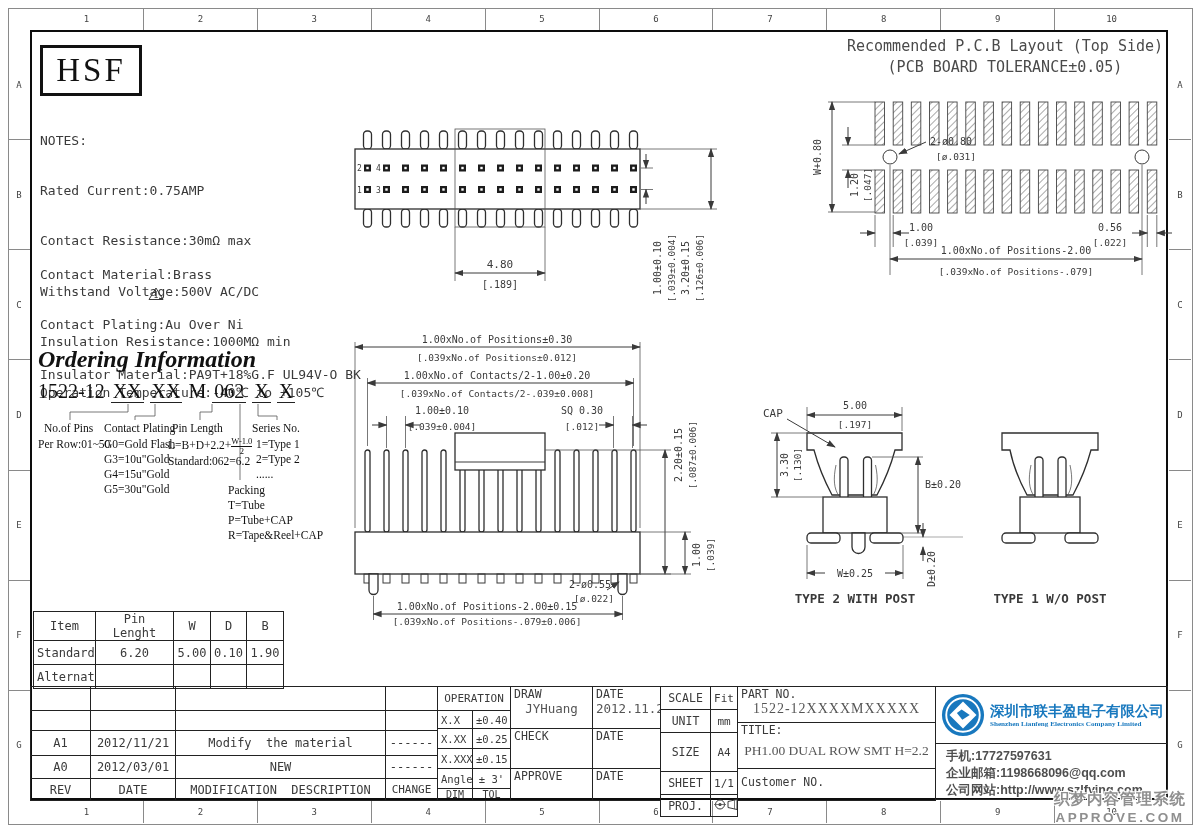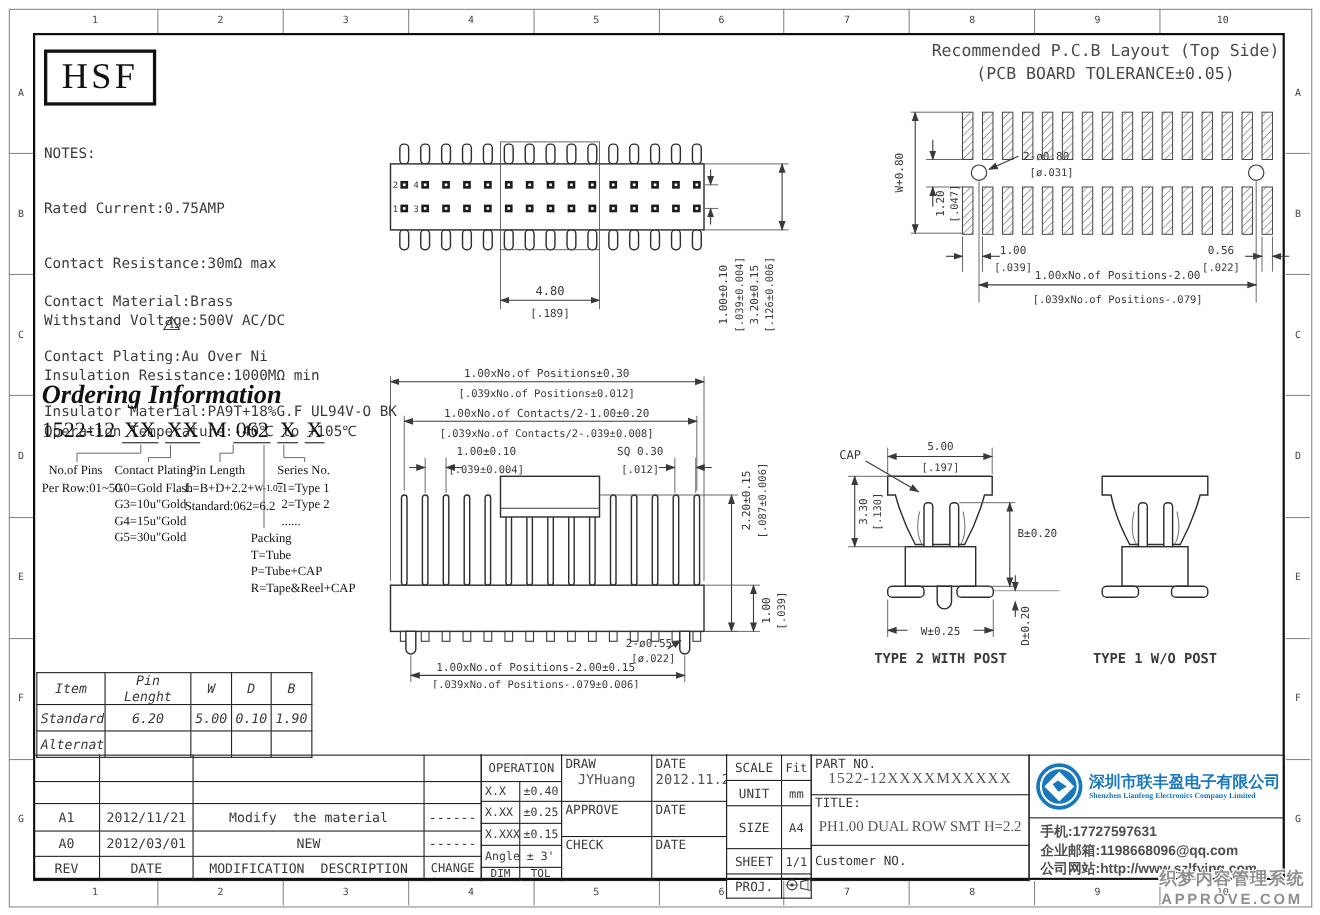--- a/index.html
+++ b/index.html
@@ -23,21 +23,21 @@
        font-family:"Liberation Serif",serif;font-size:33px;letter-spacing:3px;color:#111;}
   .notes{left:40px;top:99px;width:320px;font-size:13px;line-height:16.8px;color:#3a3a3a;white-space:pre;}
   
   .pcbtitle{left:840px;top:36px;width:330px;text-align:center;font-size:15px;line-height:21px;color:#4a4a4a;}
   
   .ordtitle{left:38px;top:346px;font-family:"Liberation Serif",serif;font-style:italic;font-weight:bold;font-size:24px;color:#111;}
   .ordpart{left:38px;top:380px;font-family:Liberation Serif, serif;font-size:20px;color:#111;}
   .ordpart span{margin-right:6px;}
   .ordpart .u{border-bottom:1.5px solid #222;padding:0 2px;}
   .olbl{font-family:"Liberation Serif",serif;font-size:11.5px;color:#111;line-height:15px;}
-  .frac{display:inline-flex;flex-direction:row;font-size:8.5px;line-height:9px;text-align:center;vertical-align:middle;}
+  .frac{display:inline-flex;flex-direction:column;font-size:8.5px;line-height:9px;text-align:center;vertical-align:middle;}
   .frac .den{border-top:1px solid #111;}
   
   table{border-collapse:collapse;table-layout:fixed;}
   td{border:1.5px solid #222;font-family:"DejaVu Sans Mono",monospace;font-size:12px;color:#3a3a3a;
      padding:0 3px;overflow:hidden;text-align:center;vertical-align:middle;}
   .lblcell{vertical-align:top;text-align:left;}
   .lbl{font-size:11.5px;color:#3a3a3a;}
   .val{text-align:center;font-size:12.5px;color:#555;}
   .pre{white-space:pre;}
   
@@ -552,21 +552,21 @@
   <div class="abs olbl" style="left:168px;top:454px;">Standard:062=6.2</div>
   <div class="abs olbl" style="left:252px;top:421px;">Series No.</div>
   <div class="abs olbl" style="left:256px;top:437px;">1=Type 1</div>
   <div class="abs olbl" style="left:256px;top:452px;">2=Type 2</div>
   <div class="abs olbl" style="left:256px;top:467px;">......</div>
   <div class="abs olbl" style="left:228px;top:483px;">Packing</div>
   <div class="abs olbl" style="left:228px;top:498px;">T=Tube</div>
   <div class="abs olbl" style="left:228px;top:513px;">P=Tube+CAP</div>
   <div class="abs olbl" style="left:228px;top:528px;">R=Tape&amp;Reel+CAP</div>
 
-  <table class="abs" style="left:33px;top:611px;width:250px;font-style:italic;">
+  <table class="abs" style="left:33px;top:611px;width:250px;">
     <colgroup>
         <col style="width:62px">
         <col style="width:78px">
         <col style="width:37px">
         <col style="width:36px">
         <col style="width:37px">
       </colgroup>
     <tbody>
         <tr style="height:24px">
       <td>Item</td>
@@ -674,31 +674,31 @@
         <tr style="height:42px">
       <td class="lblcell">
             <div class="lbl">DRAW</div>
             <div class="val">JYHuang</div>
           </td>
       <td class="lblcell">
             <div class="lbl">DATE</div>
             <div class="val">2012.11.21</div>
           </td>
     </tr>
-    <tr style="height:32px">
-      <td class="lblcell">
-            <div class="lbl">APPROVE</div>
+    <tr style="height:40px">
+      <td class="lblcell">
+            <div class="lbl">CHECK</div>
           </td>
       <td class="lblcell">
             <div class="lbl">DATE</div>
           </td>
     </tr>
-    <tr style="height:40px">
-      <td class="lblcell">
-            <div class="lbl">CHECK</div>
+    <tr style="height:32px">
+      <td class="lblcell">
+            <div class="lbl">APPROVE</div>
           </td>
       <td class="lblcell">
             <div class="lbl">DATE</div>
           </td>
     </tr>
   </tbody>
     </table>
 
   <table class="abs" style="left:660px;top:686px;width:77px;">
     <colgroup>

